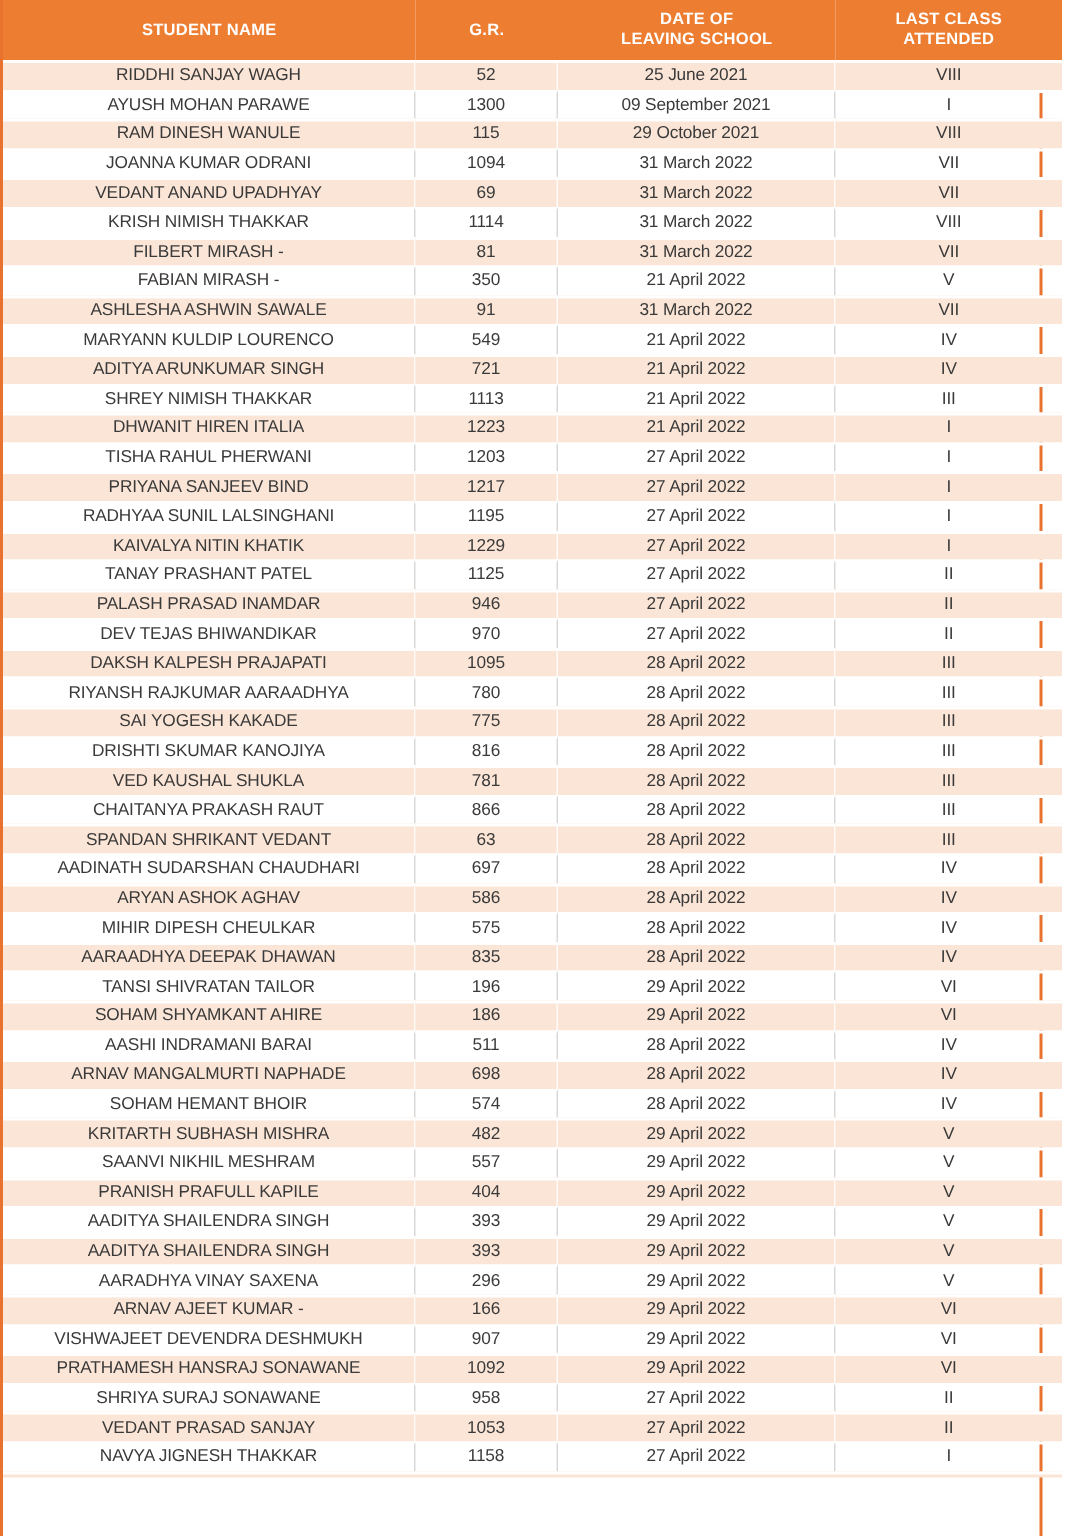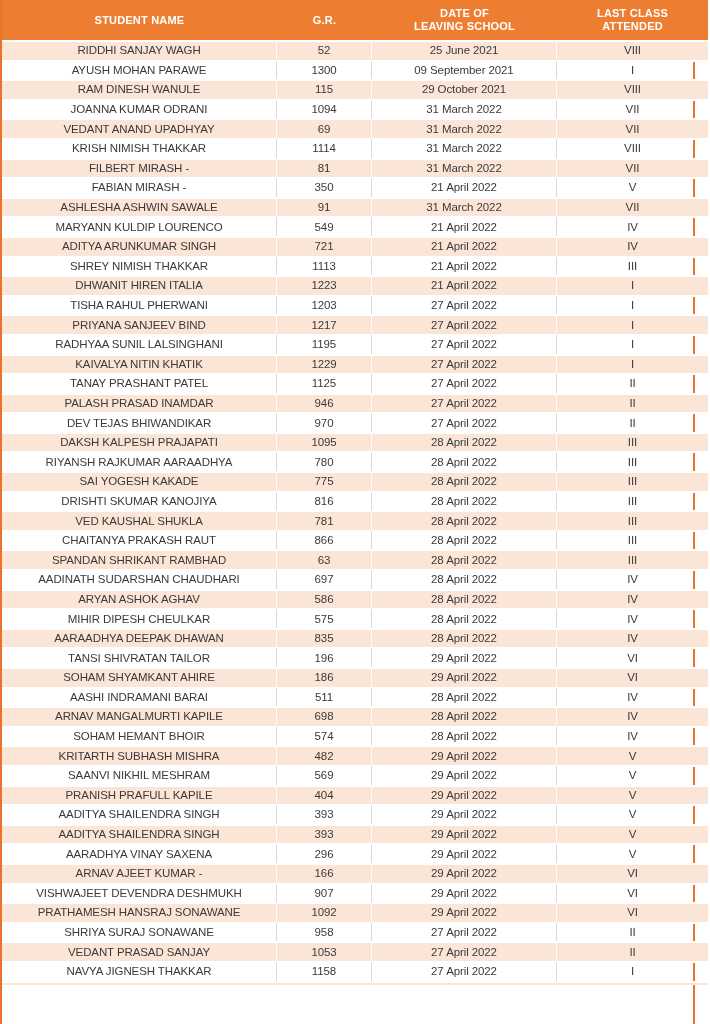--- a/index.html
+++ b/index.html
@@ -240,21 +240,21 @@
     <td>28 April 2022</td>
     <td>III</td>
   </tr>
         <tr>
     <td>CHAITANYA PRAKASH RAUT</td>
     <td>866</td>
     <td>28 April 2022</td>
     <td>III</td>
   </tr>
         <tr>
-    <td>SPANDAN SHRIKANT RAMBHAD</td>
+    <td>SPANDAN SHRIKANT VEDANT</td>
     <td>63</td>
     <td>28 April 2022</td>
     <td>III</td>
   </tr>
         <tr>
     <td>AADINATH SUDARSHAN CHAUDHARI</td>
     <td>697</td>
     <td>28 April 2022</td>
     <td>IV</td>
   </tr>
@@ -288,40 +288,40 @@
     <td>29 April 2022</td>
     <td>VI</td>
   </tr>
         <tr>
     <td>AASHI INDRAMANI BARAI</td>
     <td>511</td>
     <td>28 April 2022</td>
     <td>IV</td>
   </tr>
         <tr>
-    <td>ARNAV MANGALMURTI KAPILE</td>
+    <td>ARNAV MANGALMURTI NAPHADE</td>
     <td>698</td>
     <td>28 April 2022</td>
     <td>IV</td>
   </tr>
         <tr>
     <td>SOHAM HEMANT BHOIR</td>
     <td>574</td>
     <td>28 April 2022</td>
     <td>IV</td>
   </tr>
         <tr>
     <td>KRITARTH SUBHASH MISHRA</td>
     <td>482</td>
     <td>29 April 2022</td>
     <td>V</td>
   </tr>
         <tr>
     <td>SAANVI NIKHIL MESHRAM</td>
-    <td>569</td>
+    <td>557</td>
     <td>29 April 2022</td>
     <td>V</td>
   </tr>
         <tr>
     <td>PRANISH PRAFULL KAPILE</td>
     <td>404</td>
     <td>29 April 2022</td>
     <td>V</td>
   </tr>
         <tr>

